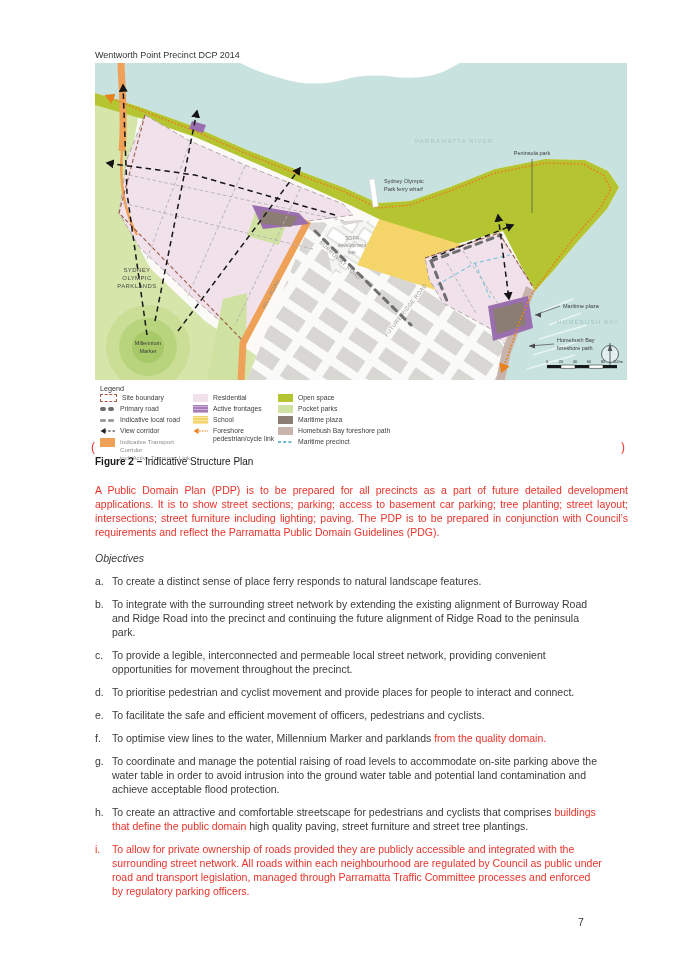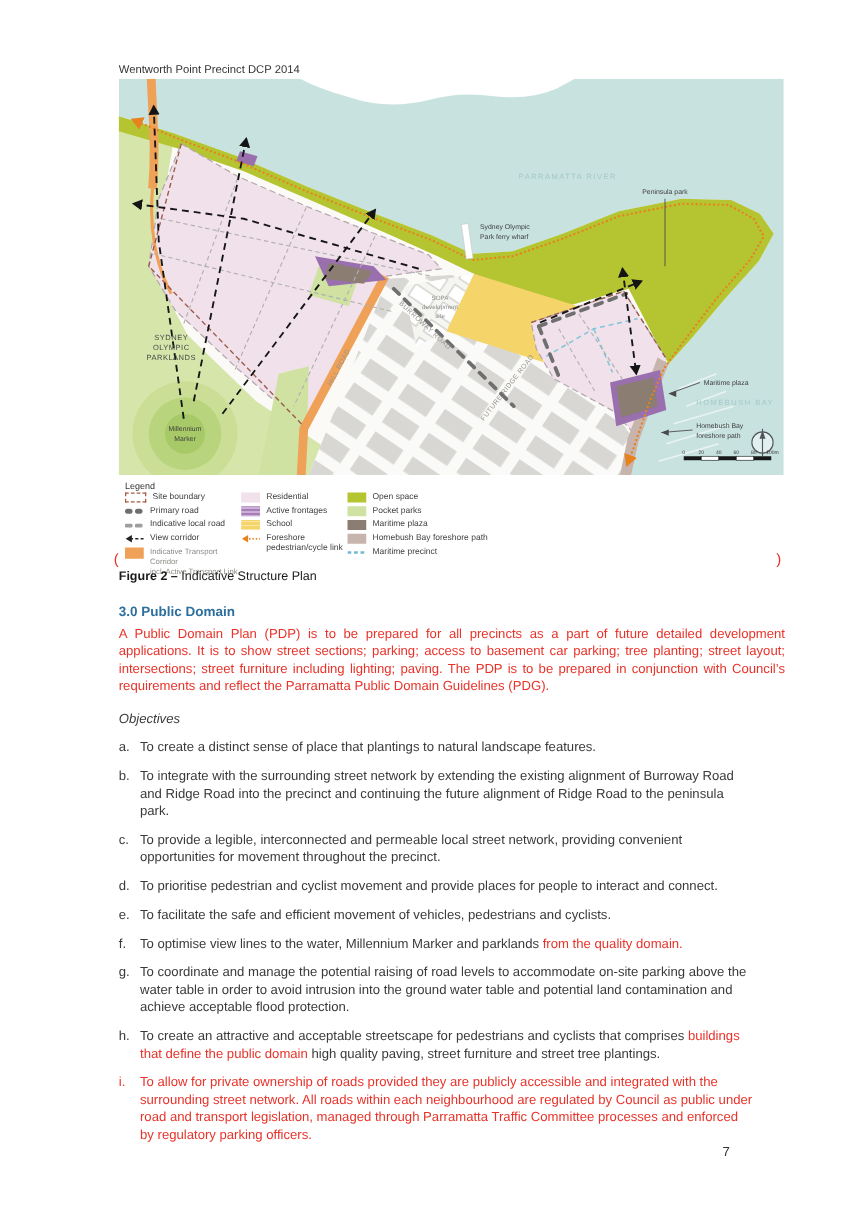--- a/index.html
+++ b/index.html
@@ -321,56 +321,55 @@
     <span class="paren paren-l">(</span>
     <span class="paren paren-r">)</span>
   </div>
 
   <div class="figure-caption">
     <b>Figure 2 –</b><span> Indicative Structure Plan</span>
   </div>
 
   <div class="content">
 
-    <div class="h-blue">3.0 Public Domain</div>
     <p class="para red">A Public Domain Plan (PDP) is to be prepared for all precincts as a part of future detailed development applications. It is to show street sections; parking; access to basement car parking; tree planting; street layout; intersections; street furniture including lighting; paving. The PDP is to be prepared in conjunction with Council’s requirements and reflect the Parramatta Public Domain Guidelines (PDG).</p>
 
     <div class="objectives-label">Objectives</div>
 
     <div class="obj">
       <span class="ltr">a.</span>
-      <span class="txt"><span>To create a distinct sense of place that plantings to natural landscape features.</span></span>
+      <span class="txt"><span>To create a distinct sense of place ferry responds to natural landscape features.</span></span>
     </div>
     <div class="obj">
       <span class="ltr">b.</span>
       <span class="txt"><span>To integrate with the surrounding street network by extending the existing alignment of Burroway Road and Ridge Road into the precinct and continuing the future alignment of Ridge Road to the peninsula park.</span></span>
     </div>
     <div class="obj">
       <span class="ltr">c.</span>
       <span class="txt"><span>To provide a legible, interconnected and permeable local street network, providing convenient opportunities for movement throughout the precinct.</span></span>
     </div>
     <div class="obj">
       <span class="ltr">d.</span>
       <span class="txt"><span>To prioritise pedestrian and cyclist movement and provide places for people to interact and connect.</span></span>
     </div>
     <div class="obj">
       <span class="ltr">e.</span>
-      <span class="txt"><span>To facilitate the safe and efficient movement of vehicles, pedestrians and cyclists.</span></span>
+      <span class="txt"><span>To facilitate the safe and efficient movement of officers, pedestrians and cyclists.</span></span>
     </div>
     <div class="obj">
       <span class="ltr">f.</span>
       <span class="txt"><span>To optimise view lines to the water, Millennium Marker and parklands </span><span class="red">from the quality domain.</span></span>
     </div>
     <div class="obj">
       <span class="ltr">g.</span>
       <span class="txt"><span>To coordinate and manage the potential raising of road levels to accommodate on-site parking above the water table in order to avoid intrusion into the ground water table and potential land contamination and achieve acceptable flood protection.</span></span>
     </div>
     <div class="obj">
       <span class="ltr">h.</span>
-      <span class="txt"><span>To create an attractive and acceptable streetscape for pedestrians and cyclists that comprises </span><span class="red">buildings that define the public domain</span><span> high quality paving, street furniture and street tree plantings.</span></span>
+      <span class="txt"><span>To create an attractive and comfortable streetscape for pedestrians and cyclists that comprises </span><span class="red">buildings that define the public domain</span><span> high quality paving, street furniture and street tree plantings.</span></span>
     </div>
     <div class="obj">
       <span class="ltr red">i.</span>
       <span class="txt"><span class="red">To allow for private ownership of roads provided they are publicly accessible and integrated with the surrounding street network. All roads within each neighbourhood are regulated by Council as public under road and transport legislation, managed through Parramatta Traffic Committee processes and enforced by regulatory parking officers.</span></span>
     </div>
   </div>
 
   <div class="page-number">7</div>
 </div>
 

